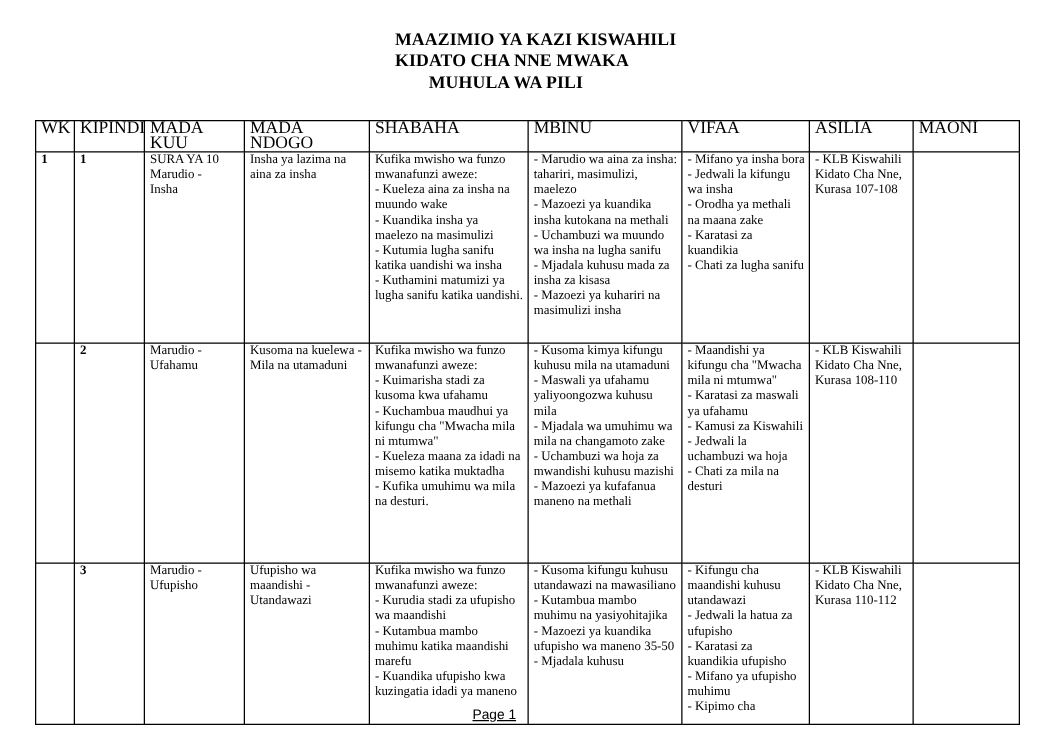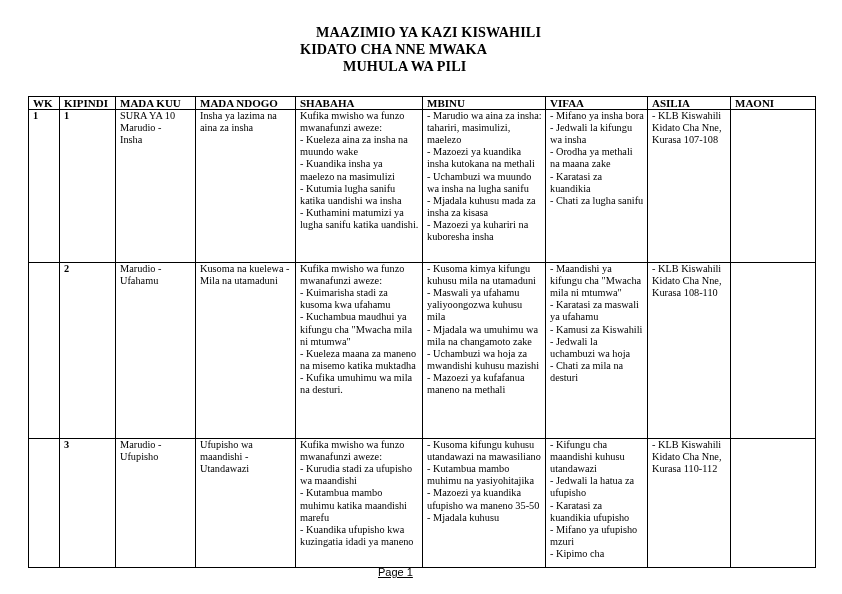--- a/index.html
+++ b/index.html
@@ -1,24 +1,24 @@
 <!DOCTYPE html>
 <html><head>
   <meta charset="utf-8">
   <style>
     html, body { margin: 0; padding: 0; background: #ffffff; }
     body { width: 842px; height: 594px; position: relative; overflow: hidden; font-family: "Liberation Serif", serif; color: #000; }
     .title-block { position: absolute; top: 24px; left: 0; width: 842px; }
     .title-line { position: absolute; font-weight: bold; font-size: 14.2px; line-height: 17px; white-space: nowrap; letter-spacing: 0.1px; }
     .t1 { left: 272px; top: 0px; margin-left: 44px; }
-    .t2 { left: 300px; top: 17px; }
+    .t2 { left: 316px; top: 17px; }
     .t3 { left: 343px; top: 34px; }
     table.scheme { position: absolute; left: 28px; top: 96px; border-collapse: collapse; table-layout: fixed; width: 787px; }
     table.scheme th, table.scheme td { border: 1px solid #000; vertical-align: top; padding: 0 3px 0 4px; font-size: 10.3px; line-height: 12.1px; text-align: left; }
-    table.scheme th { font-weight: bold; height: 11px; font-size: 11px; padding-top: 0; }
+    table.scheme th { font-weight: normal; height: 11px; font-size: 14px; padding-top: 0; }
     table.scheme td.num { font-weight: bold; }
     .r1 td { height: 152px; }
     .r2 td { height: 175px; }
     .r3 td { height: 128px; }
     .cell-line { display: block; white-space: normal; }
     .page-footer { position: absolute; left: 378px; top: 566px; font-family: "Liberation Sans", sans-serif; font-size: 11px; text-decoration: underline; }
   </style>
 </head>
 <body>
 
@@ -69,21 +69,21 @@
         <span class="cell-line">- Kueleza aina za insha na muundo wake</span>
         <span class="cell-line">- Kuandika insha ya maelezo na masimulizi</span>
         <span class="cell-line">- Kutumia lugha sanifu katika uandishi wa insha</span>
         <span class="cell-line">- Kuthamini matumizi ya lugha sanifu katika uandishi.</span>
       </td>
       <td>
         <span class="cell-line">- Marudio wa aina za insha: tahariri, masimulizi, maelezo</span>
         <span class="cell-line">- Mazoezi ya kuandika insha kutokana na methali</span>
         <span class="cell-line">- Uchambuzi wa muundo wa insha na lugha sanifu</span>
         <span class="cell-line">- Mjadala kuhusu mada za insha za kisasa</span>
-        <span class="cell-line">- Mazoezi ya kuhariri na kuboresha insha</span>
+        <span class="cell-line">- Mazoezi ya kuhariri na masimulizi insha</span>
       </td>
       <td>
         <span class="cell-line">- Mifano ya insha bora</span>
         <span class="cell-line">- Jedwali la kifungu wa insha</span>
         <span class="cell-line">- Orodha ya methali na maana zake</span>
         <span class="cell-line">- Karatasi za kuandikia</span>
         <span class="cell-line">- Chati za lugha sanifu</span>
       </td>
       <td>- KLB Kiswahili Kidato Cha Nne, Kurasa 107-108</td>
       <td></td>
@@ -94,21 +94,21 @@
       <td class="num">2</td>
       <td>
         <span class="cell-line">Marudio -</span>
         <span class="cell-line">Ufahamu</span>
       </td>
       <td>Kusoma na kuelewa - Mila na utamaduni</td>
       <td>
         <span class="cell-line">Kufika mwisho wa funzo mwanafunzi aweze:</span>
         <span class="cell-line">- Kuimarisha stadi za kusoma kwa ufahamu</span>
         <span class="cell-line">- Kuchambua maudhui ya kifungu cha "Mwacha mila ni mtumwa"</span>
-        <span class="cell-line">- Kueleza maana za maneno na misemo katika muktadha</span>
+        <span class="cell-line">- Kueleza maana za idadi na misemo katika muktadha</span>
         <span class="cell-line">- Kufika umuhimu wa mila na desturi.</span>
       </td>
       <td>
         <span class="cell-line">- Kusoma kimya kifungu kuhusu mila na utamaduni</span>
         <span class="cell-line">- Maswali ya ufahamu yaliyoongozwa kuhusu mila</span>
         <span class="cell-line">- Mjadala wa umuhimu wa mila na changamoto zake</span>
         <span class="cell-line">- Uchambuzi wa hoja za mwandishi kuhusu mazishi</span>
         <span class="cell-line">- Mazoezi ya kufafanua maneno na methali</span>
       </td>
       <td>
@@ -139,21 +139,21 @@
       <td>
         <span class="cell-line">- Kusoma kifungu kuhusu utandawazi na mawasiliano</span>
         <span class="cell-line">- Kutambua mambo muhimu na yasiyohitajika</span>
         <span class="cell-line">- Mazoezi ya kuandika ufupisho wa maneno 35-50</span>
         <span class="cell-line">- Mjadala kuhusu</span>
       </td>
       <td>
         <span class="cell-line">- Kifungu cha maandishi kuhusu utandawazi</span>
         <span class="cell-line">- Jedwali la hatua za ufupisho</span>
         <span class="cell-line">- Karatasi za kuandikia ufupisho</span>
-        <span class="cell-line">- Mifano ya ufupisho mzuri</span>
+        <span class="cell-line">- Mifano ya ufupisho muhimu</span>
         <span class="cell-line">- Kipimo cha</span>
       </td>
       <td>- KLB Kiswahili Kidato Cha Nne, Kurasa 110-112</td>
       <td></td>
     </tr>
   </tbody>
 </table>
 
 <div class="page-footer">Page 1</div>
 

